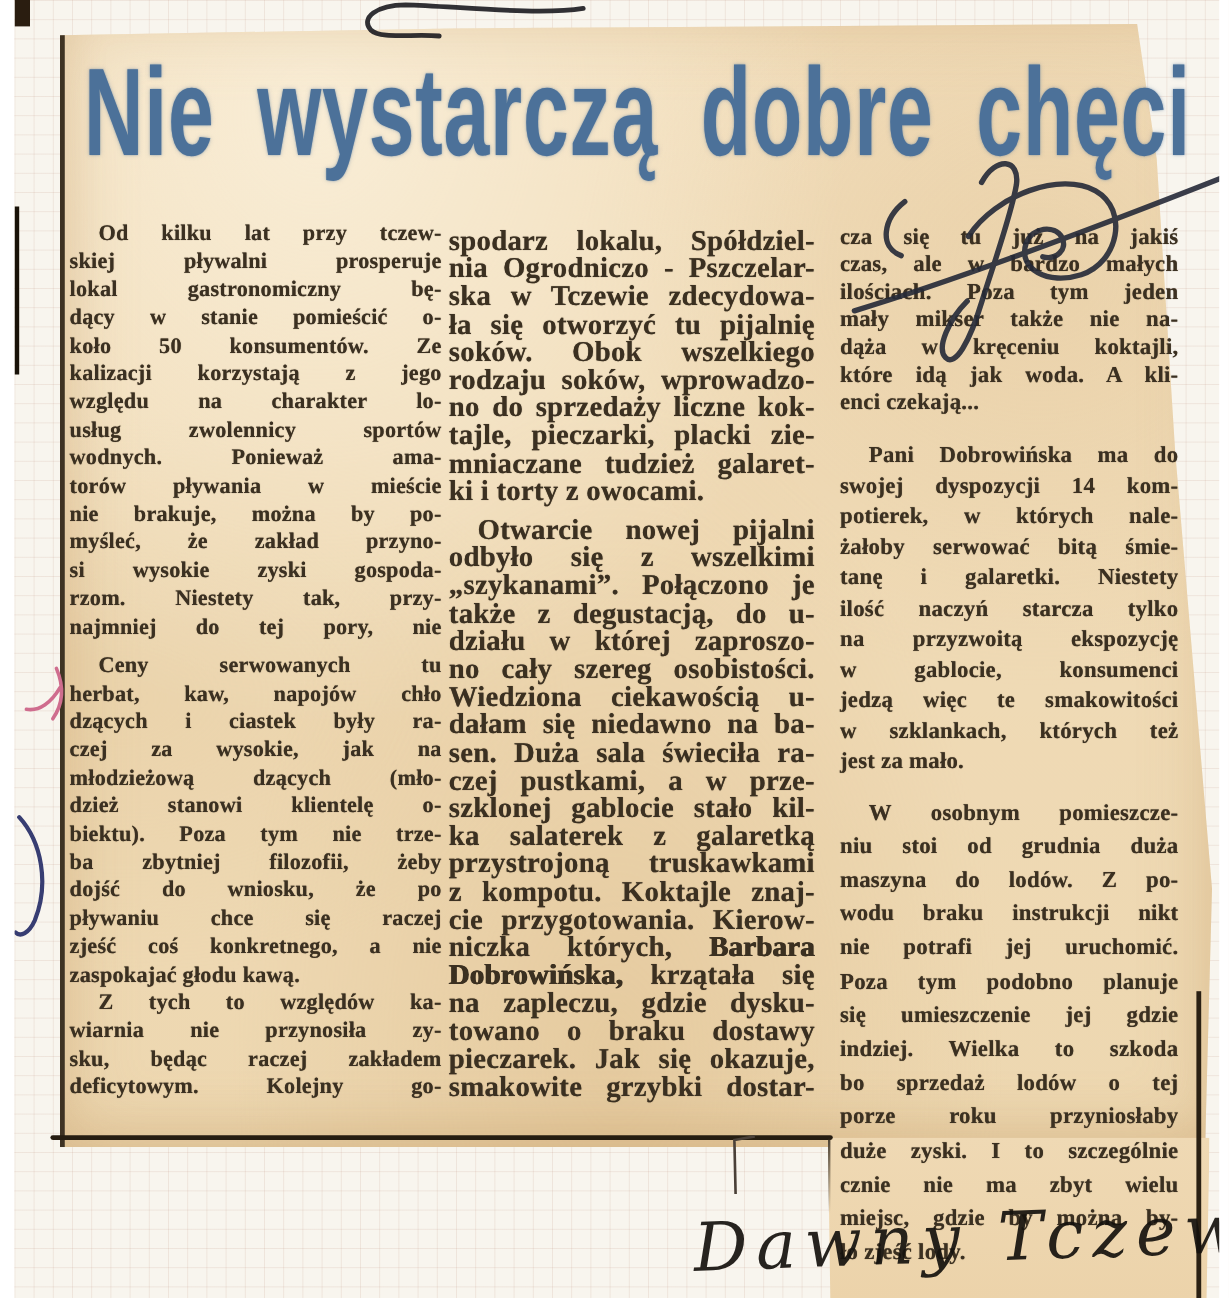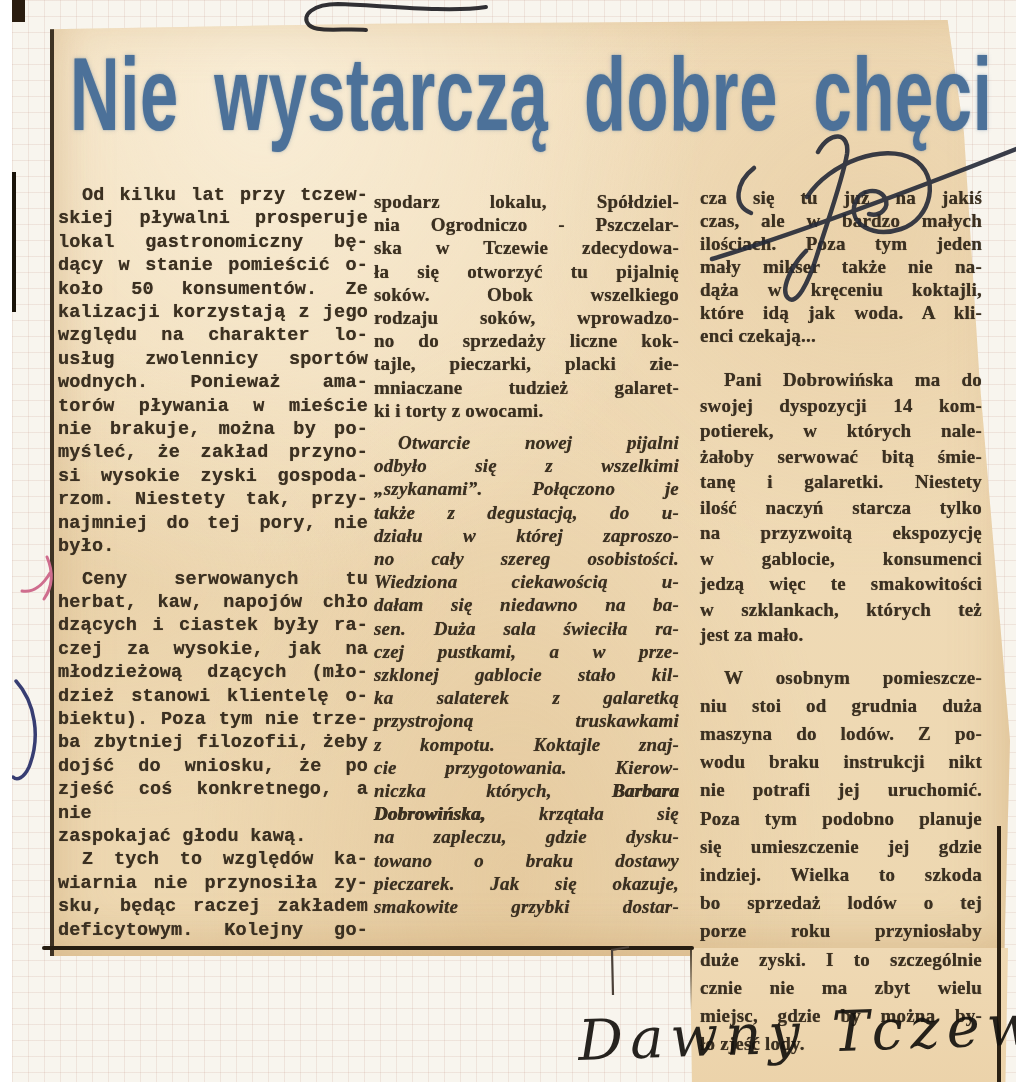--- a/index.html
+++ b/index.html
@@ -50,25 +50,25 @@
     font-size:104px; line-height:1; color:#4c7199;
     transform:scaleX(0.66); transform-origin:left top;
     white-space:nowrap; letter-spacing:1px; word-spacing:24px;
     text-shadow:0 0 2px rgba(76,113,153,0.6), 0 0 6px rgba(76,113,153,0.25);
   }
   
   .column{
     position:absolute; color:#3b3021; font-weight:700; letter-spacing:0.2px;
     text-shadow:0 0 0.7px rgba(59,48,33,0.8);
   }
-  #col1{ left:46px;  top:184px; width:310px; font-size:18.5px; line-height:23.4px;font-family:Liberation Mono, monospace; }
-  #col2{ left:362px; top:190px; width:305px; font-size:19px; line-height:23.2px; }
+  #col1{ left:46px;  top:184px; width:310px; font-size:18.5px; line-height:23.4px; }
+  #col2{ left:362px; top:190px; width:305px; font-size:24px; line-height:23.2px; }
   #col3{ left:688px; top:186px; width:282px; font-size:19px; }
   #col1 .para:nth-child(2){ margin-top:9px; }
-  #col2 .para:nth-child(2){ margin-top:9px;font-style:italic; }
+  #col2 .para:nth-child(2){ margin-top:9px; }
   #col3 .para:nth-child(1){ line-height:23px; }
   #col3 .para:nth-child(2){ line-height:25.5px; margin-top:20px; }
   #col3 .para:nth-child(3){ line-height:28.2px; margin-top:16px; }
   .line{ text-align:justify; text-align-last:justify; }
   .line.last{ text-align-last:left; }
   .para.indent .line:first-child{ text-indent:24px; }
   .b{ text-shadow:0.6px 0 0 currentColor, -0.4px 0 0 currentColor; }
   
   #overlay{ position:absolute; left:0; top:0; pointer-events:none; }
   
@@ -102,32 +102,32 @@
         <div class="line"><span>kalizacji korzystają z jego</span></div>
         <div class="line"><span>względu na charakter lo-</span></div>
         <div class="line"><span>usług zwolennicy sportów</span></div>
         <div class="line"><span>wodnych. Ponieważ ama-</span></div>
         <div class="line"><span>torów pływania w mieście</span></div>
         <div class="line"><span>nie brakuje, można by po-</span></div>
         <div class="line"><span>myśleć, że zakład przyno-</span></div>
         <div class="line"><span>si wysokie zyski gospoda-</span></div>
         <div class="line"><span>rzom. Niestety tak, przy-</span></div>
         <div class="line"><span>najmniej do tej pory, nie</span></div>
-        <div class="line last"><span>było.</span></div>
       </div>
       <div class="para indent">
         <div class="line"><span>Ceny serwowanych tu</span></div>
         <div class="line"><span>herbat, kaw, napojów chło</span></div>
         <div class="line"><span>dzących i ciastek były ra-</span></div>
         <div class="line"><span>czej za wysokie, jak na</span></div>
         <div class="line"><span>młodzieżową dzących (mło-</span></div>
         <div class="line"><span>dzież stanowi klientelę o-</span></div>
         <div class="line"><span>biektu). Poza tym nie trze-</span></div>
         <div class="line"><span>ba zbytniej filozofii, żeby</span></div>
         <div class="line"><span>dojść do wniosku, że po</span></div>
+        <div class="line"><span>pływaniu chce się raczej</span></div>
         <div class="line"><span>zjeść coś konkretnego, a nie</span></div>
         <div class="line last"><span>zaspokajać głodu kawą.</span></div>
       </div>
       <div class="para indent">
         <div class="line"><span>Z tych to względów ka-</span></div>
         <div class="line"><span>wiarnia nie przynosiła zy-</span></div>
         <div class="line"><span>sku, będąc raczej zakładem</span></div>
         <div class="line"><span>deficytowym. Kolejny go-</span></div>
       </div>
     </div>

